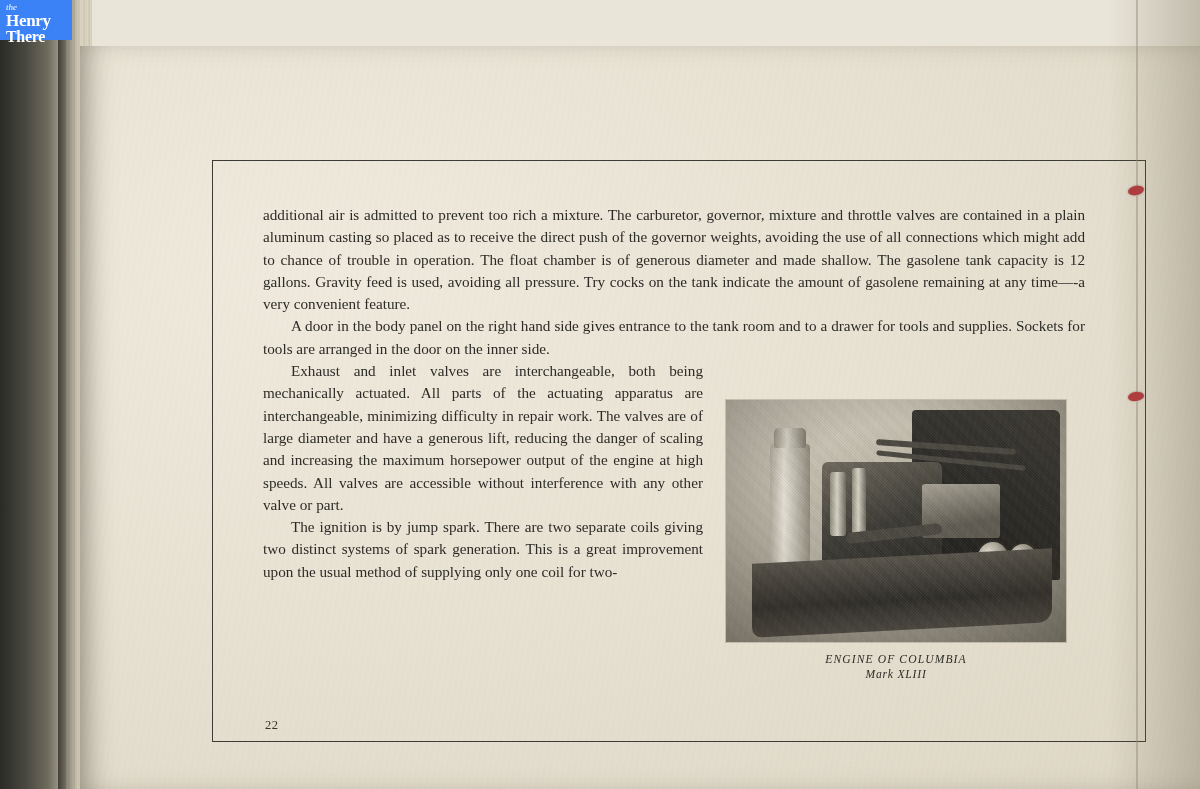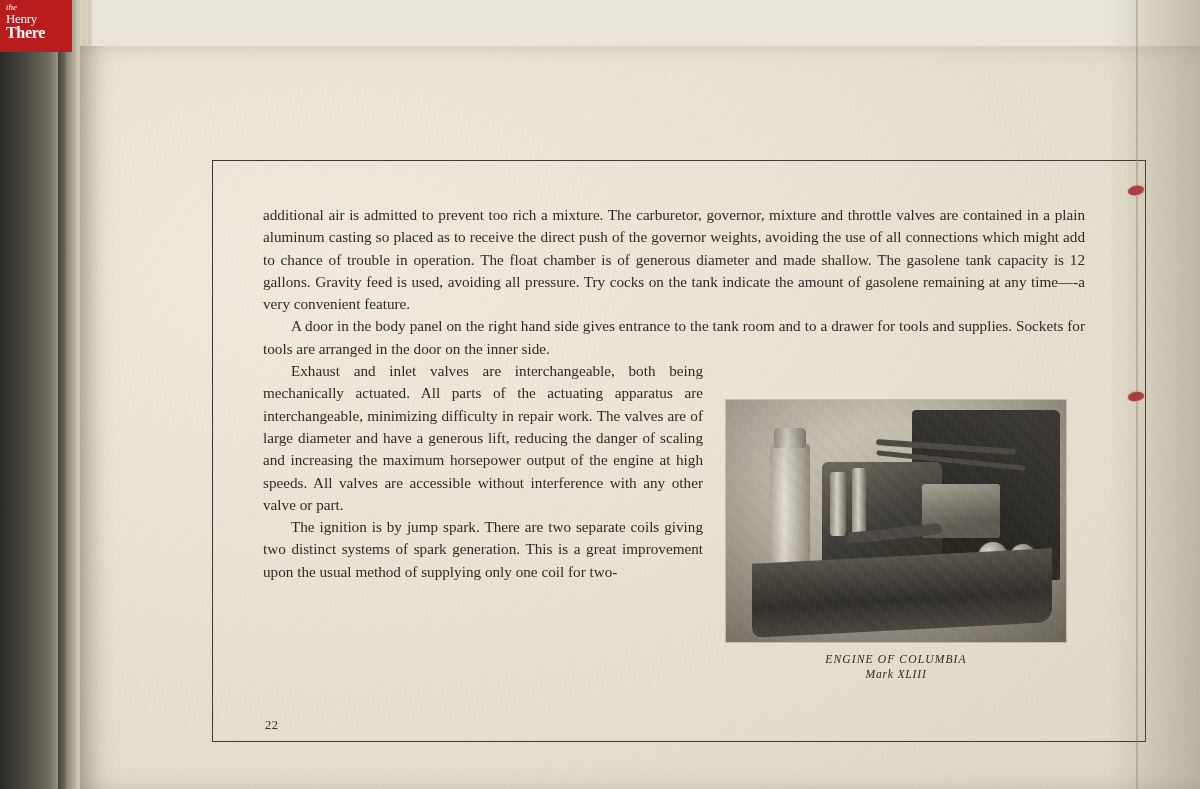--- a/index.html
+++ b/index.html
@@ -20,38 +20,38 @@
     height: 789px;
     background: #ffffff;
   }
 
   
   #logo {
     position: absolute;
     left: 0;
     top: 0;
     width: 72px;
-    height: 52px;
-    background: #b91c1c;
+    height: 40px;
+    background: #3b82f6;
     color: #ffffff;
     font-family: "Liberation Serif", serif;
     line-height: 1.0;
     padding: 3px 4px 0 6px;
     box-sizing: border-box;
     z-index: 40;
   }
   #logo .the {
     font-size: 9px;
     font-style: italic;
     display: block;
     letter-spacing: 0px;
   }
   #logo .henry {
-    font-size: 13px;
-    font-weight: normal;
+    font-size: 17px;
+    font-weight: bold;
     display: block;
     letter-spacing: -0.3px;
   }
   #logo .ford {
     font-size: 16px;
     font-weight: bold;
     display: block;
     letter-spacing: -0.3px;
   }
 

